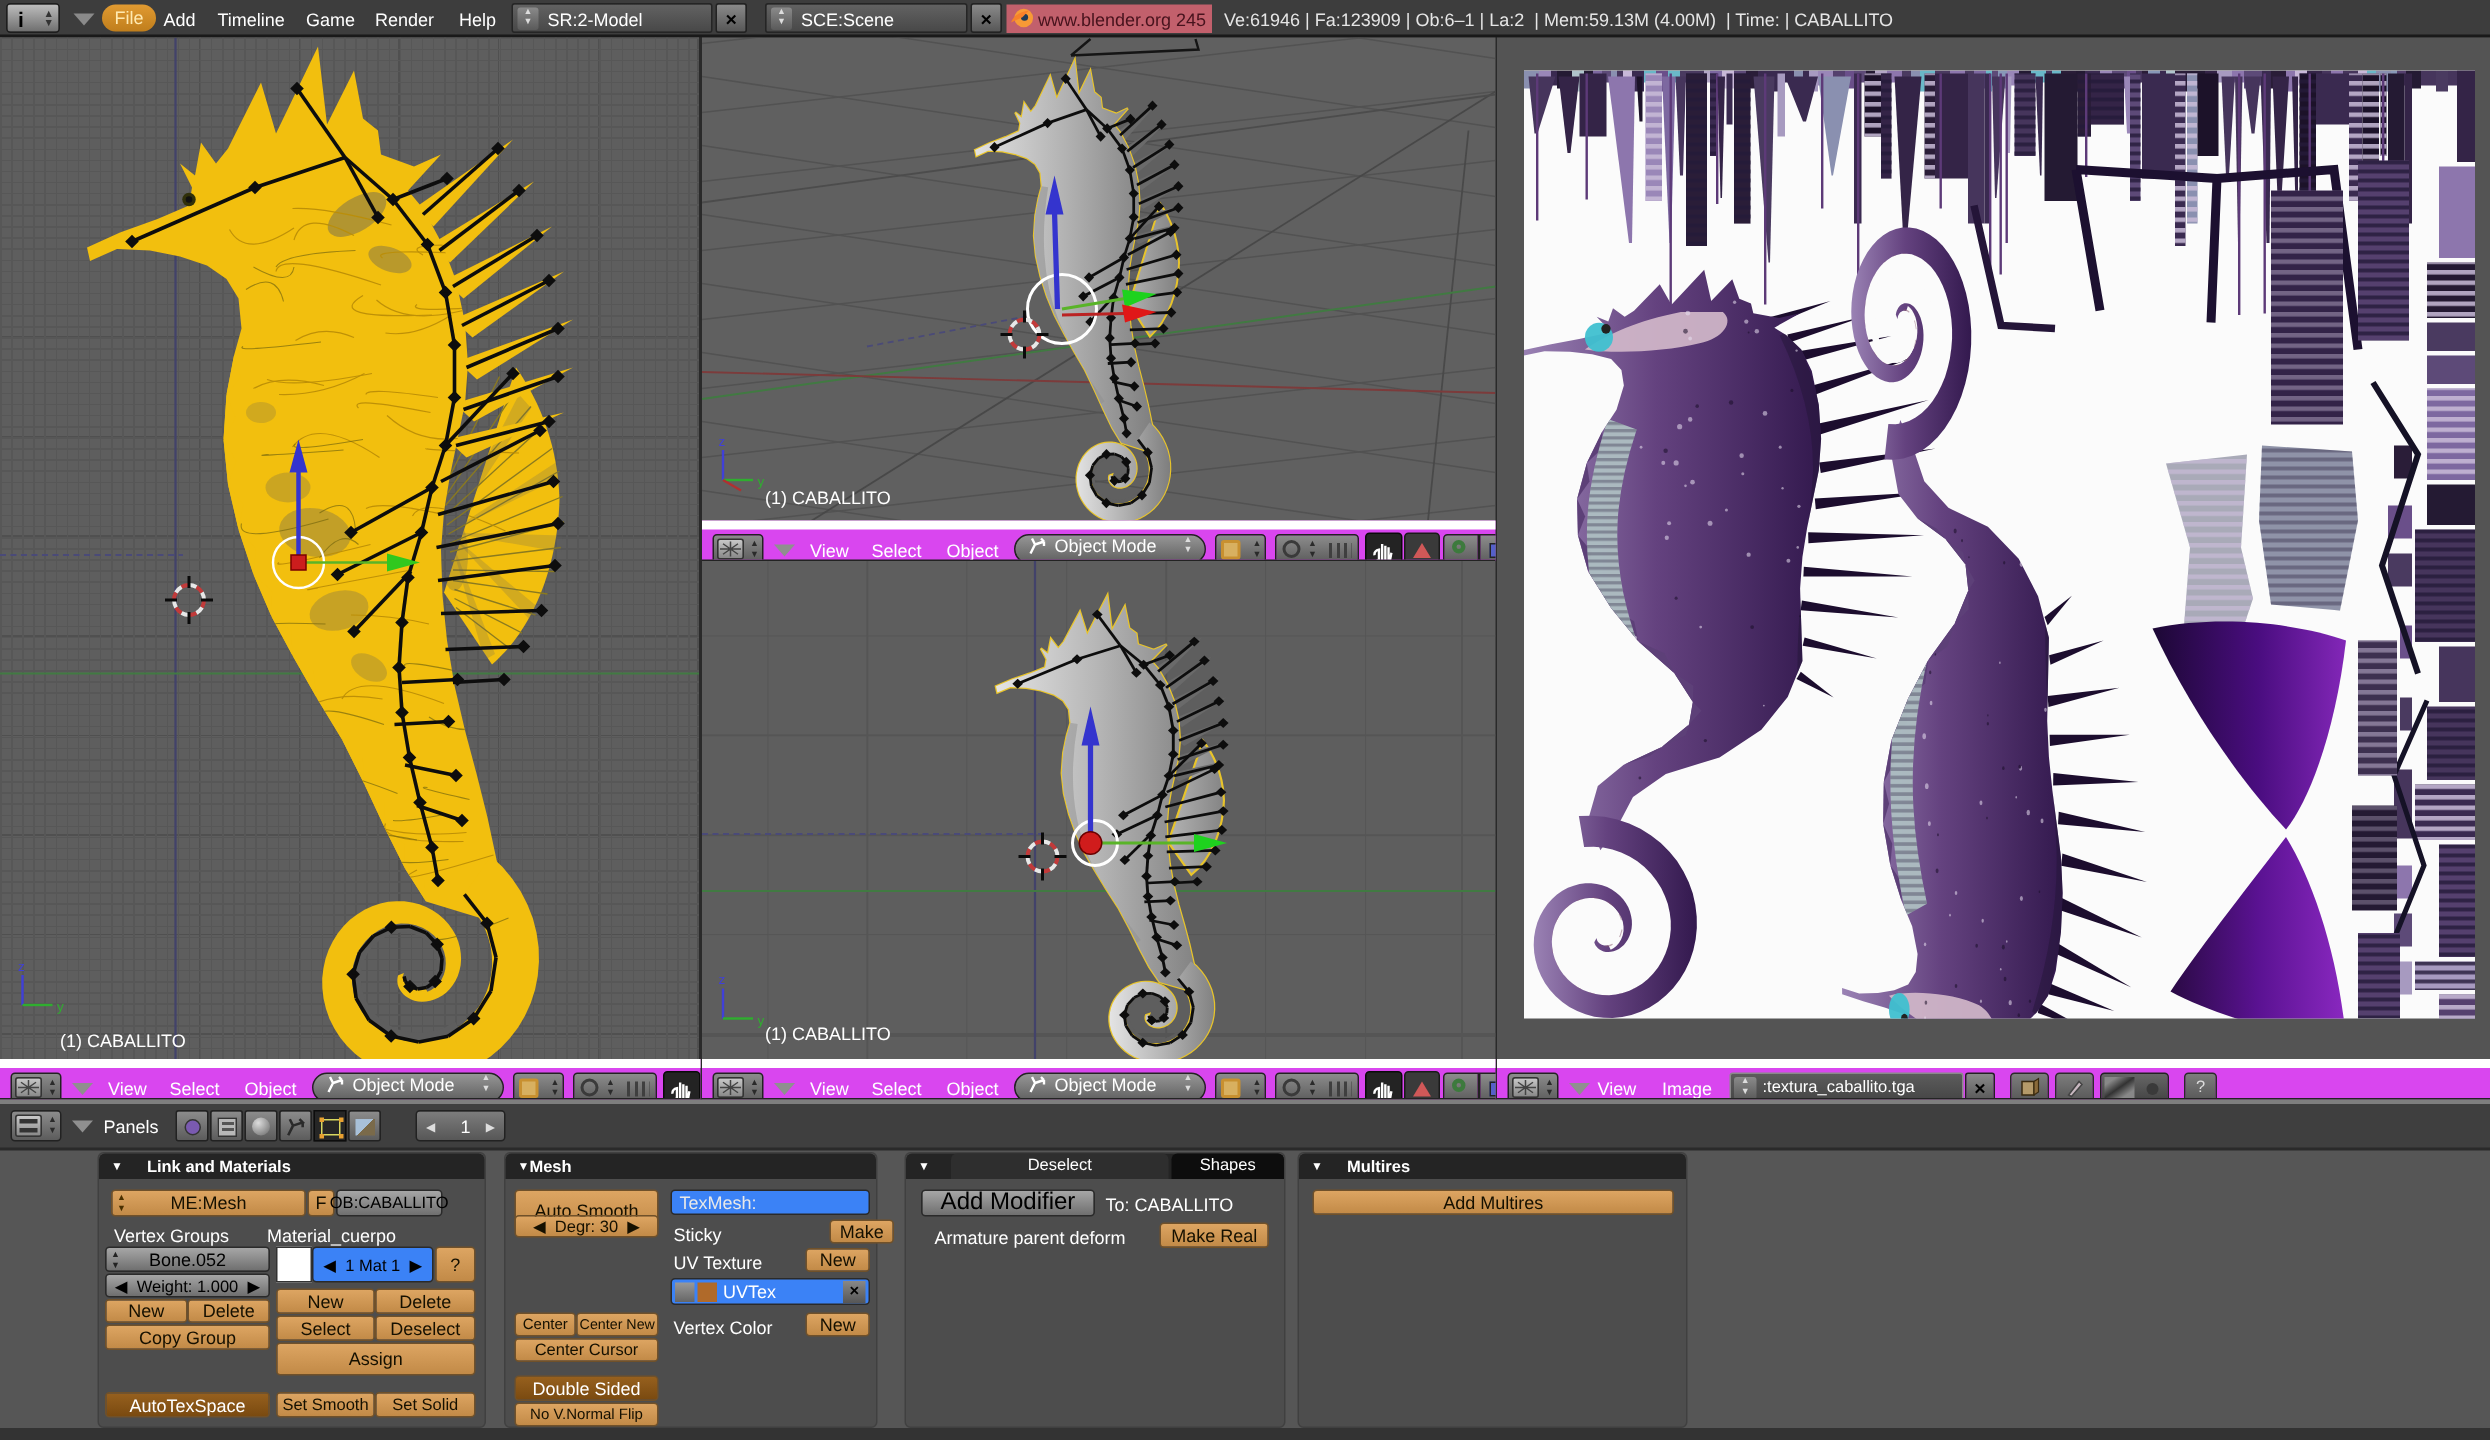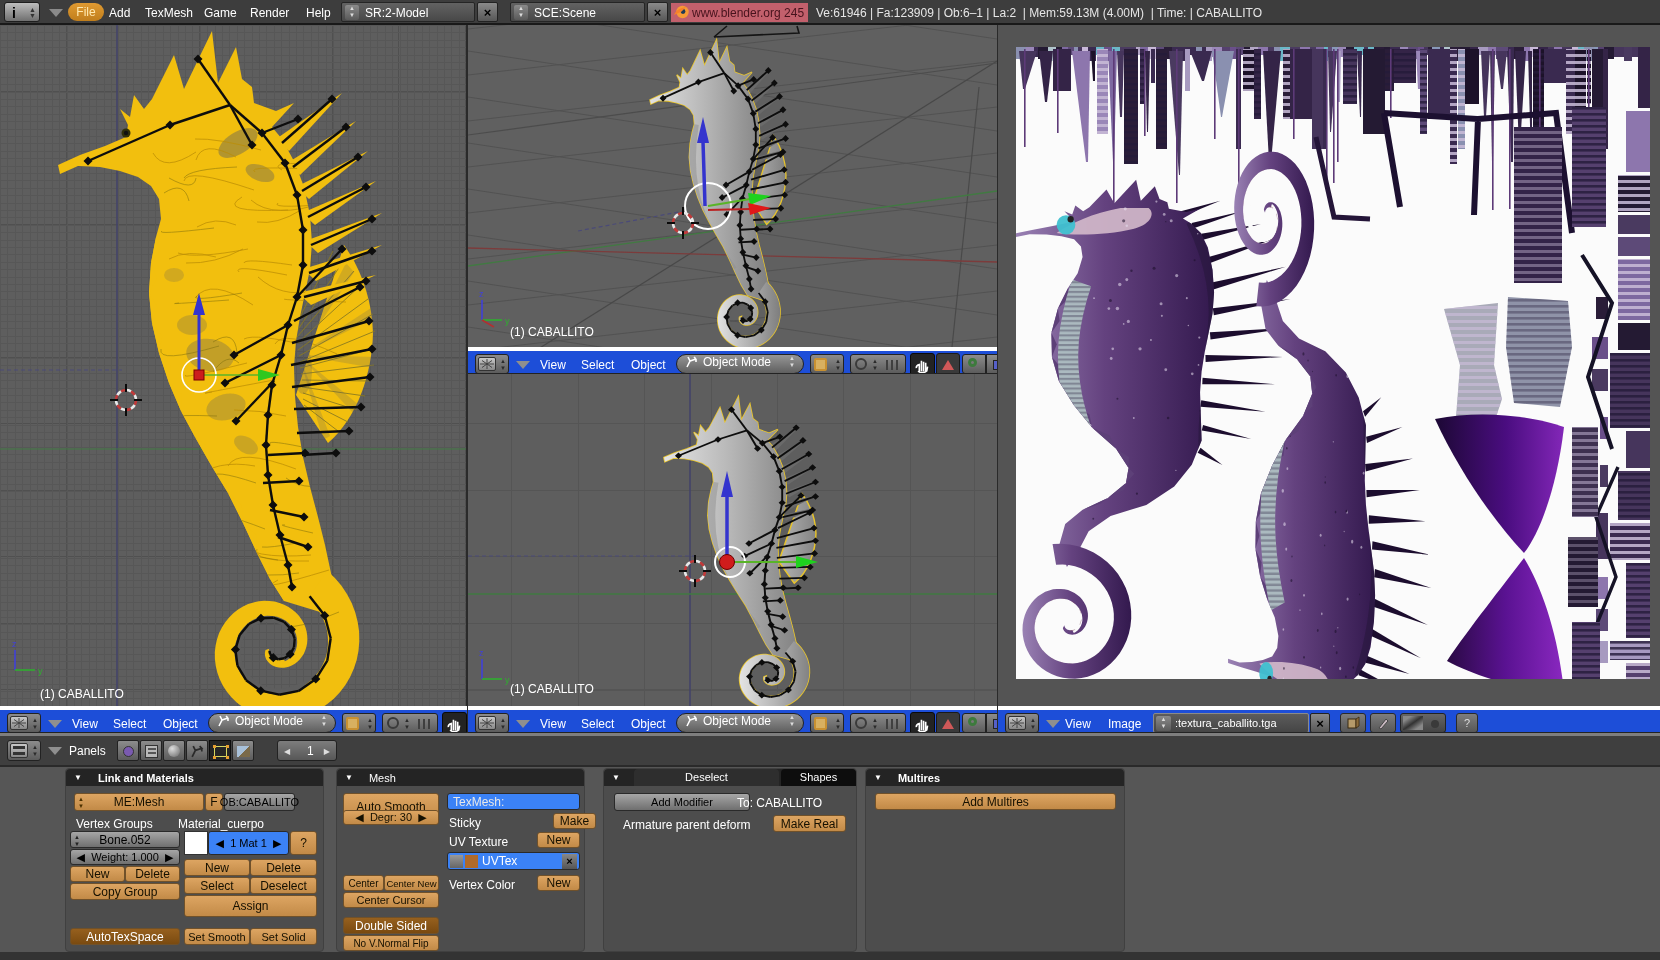--- a/index.html
+++ b/index.html
@@ -1,37 +1,37 @@
 <!DOCTYPE html>
 <html><head><meta charset="utf-8"><style>
 html,body{margin:0;padding:0;background:#2a2a2a;width:1660px;height:960px;overflow:hidden}
 *{box-sizing:border-box}
 body{font-family:"Liberation Sans",sans-serif;}
 .abs{position:absolute}
 .hdrtxt{color:#fff;font-size:12px}
-.vph{position:absolute;background:#1d4ed8;border-top:4px solid #ffffff;border-bottom:1px solid #232323;display:flex;align-items:center;overflow:hidden}
+.vph{position:absolute;background:#d946ef;border-top:6px solid #ffffff;border-bottom:1px solid #232323;display:flex;align-items:center;overflow:hidden}
 .ddown{height:20px;border-radius:10px;background:linear-gradient(#969696,#5f5f5f);border:1px solid #222;color:#fff;font-size:12px;display:flex;padding:0 8px;position:absolute;top:3px}
 .ibtn{height:20px;top:3px;background:linear-gradient(#7d7d7d,#575757);border:1px solid #2a2a2a;border-radius:3px;display:inline-flex;align-items:center;justify-content:center;position:absolute}
 .obtn{background:linear-gradient(#dda562,#c28a47);border:1px solid #70512a;border-radius:3px;color:#151000;font-size:12px;display:flex;align-items:center;justify-content:center;position:absolute;white-space:nowrap}
 .obtn.dark{background:linear-gradient(#96601e,#7a4a10);color:#fff}
 .gbtn{background:linear-gradient(#a6a6a6,#6f6f6f);border:1px solid #2a2a2a;border-radius:3px;color:#000;font-size:12px;display:flex;align-items:center;justify-content:center;position:absolute;white-space:nowrap}
 .dfield{background:#3b82f6;border:1px solid #2a2a2a;border-radius:3px;color:#000;font-size:12px;display:flex;align-items:center;justify-content:center;position:absolute;white-space:nowrap}
 .panel{position:absolute;background:#4d4d4d;border:1px solid #404040;border-radius:4px}
 .phdr{position:absolute;left:0;top:0;right:0;height:17px;background:#242424;border-radius:4px 4px 0 0;color:#fff;font-size:11px;display:flex;align-items:center}
 .lbl{position:absolute;color:#fff;font-size:12px;white-space:nowrap}
 </style></head><body>
 <div class="abs" style="left:0;top:0;width:1660px;height:25px;background:#3d3d3d;border-bottom:2px solid #191919">
     <div class="abs" style="left:4px;top:2px;width:36px;height:20px;background:linear-gradient(#bdbdbd,#6f6f6f);border:1px solid #1e1e1e;border-radius:3px">
       <div class="abs" style="left:7px;top:2px;color:#000;font-weight:bold;font-size:14px">i</div>
       <div class="abs" style="right:3px;top:4px;color:#333;font-size:7px;line-height:6px">▲<br>▼</div>
     </div>
     <div class="abs" style="left:49px;top:9px;width:0;height:0;border-left:7px solid transparent;border-right:7px solid transparent;border-top:8px solid #8a8a8a"></div>
     <div class="abs" style="left:68px;top:3px;width:36px;height:18px;background:linear-gradient(#e09a31,#c07e1c);border-radius:9px;color:#ffe9b0;font-size:12px;text-align:center;line-height:18px">File</div>
     <div class="abs hdrtxt" style="left:109px;top:6px">Add</div>
-    <div class="abs hdrtxt" style="left:145px;top:6px">TexMesh</div>
+    <div class="abs hdrtxt" style="left:145px;top:6px">Timeline</div>
     <div class="abs hdrtxt" style="left:204px;top:6px">Game</div>
     <div class="abs hdrtxt" style="left:250px;top:6px">Render</div>
     <div class="abs hdrtxt" style="left:306px;top:6px">Help</div>
     <div class="abs" style="left:341px;top:2px;width:134px;height:20px;background:linear-gradient(#626262,#484848);border:1px solid #252525;border-radius:2px">
       <div class="abs" style="left:3px;top:2px;width:14px;height:15px;background:linear-gradient(#8a8a8a,#5a5a5a);border-radius:2px;color:#ddd;font-size:6px;text-align:center;line-height:7px">▲<br>▼</div>
       <div class="abs" style="left:23px;top:3px;color:#fff;font-size:12px">SR:2-Model</div>
     </div>
     <div class="abs" style="left:477px;top:2px;width:21px;height:20px;background:linear-gradient(#8a8a8a,#575757);border:1px solid #222;border-radius:2px;color:#000;font-weight:bold;font-size:13px;text-align:center;line-height:19px">×</div>
     <div class="abs" style="left:510px;top:2px;width:135px;height:20px;background:linear-gradient(#626262,#484848);border:1px solid #252525;border-radius:2px">
       <div class="abs" style="left:3px;top:2px;width:14px;height:15px;background:linear-gradient(#8a8a8a,#5a5a5a);border-radius:2px;color:#ddd;font-size:6px;text-align:center;line-height:7px">▲<br>▼</div>
@@ -1435,21 +1435,21 @@
     <div class="obtn" style="left:184px;top:90px;width:67px;height:17px;font-size:12px">Delete</div>
     <div class="obtn" style="left:118px;top:108px;width:66px;height:17px;font-size:12px">Select</div>
     <div class="obtn" style="left:184px;top:108px;width:67px;height:17px;font-size:12px">Deselect</div>
     <div class="obtn" style="left:118px;top:126px;width:133px;height:22px;font-size:12px">Assign</div>
     <div class="obtn" style="left:118px;top:159px;width:66px;height:17px;font-size:11px">Set Smooth</div>
     <div class="obtn" style="left:184px;top:159px;width:67px;height:17px;font-size:11px">Set Solid</div>
   </div>
 <div class="panel" style="left:336px;top:768px;width:249px;height:184px">
     <div class="phdr">
       <span style="margin-left:8px;font-size:8px">▼</span>
-      <span style="margin-left:16px;font-weight:normal">Mesh</span>
+      <span style="font-weight:bold">Mesh</span>
     </div>
     <div class="obtn" style="left:6px;top:24px;width:96px;height:28px;font-size:12px">Auto Smooth</div>
     <div class="obtn" style="left:6px;top:41px;width:96px;height:15px;font-size:11px">◀&nbsp;&nbsp;Degr: 30&nbsp;&nbsp;▶</div>
     <div class="dfield" style="left:110px;top:24px;width:133px;height:17px;color:#e8e8e8;justify-content:flex-start;padding-left:5px">TexMesh:</div>
     <div class="lbl" style="left:112px;top:47px">Sticky</div>
     <div class="obtn" style="left:216px;top:44px;width:43px;height:16px;font-size:12px">Make</div>
     <div class="lbl" style="left:112px;top:66px">UV Texture</div>
     <div class="obtn" style="left:200px;top:63px;width:43px;height:16px;font-size:12px">New</div>
     <div class="abs dfield" style="left:110px;top:83px;width:133px;height:18px">
       <span style="position:absolute;left:2px;top:2px;width:13px;height:13px;background:linear-gradient(#999,#666)"></span>
@@ -1464,21 +1464,21 @@
     <div class="obtn" style="left:6px;top:123px;width:96px;height:16px;font-size:11px">Center Cursor</div>
     <div class="obtn dark" style="left:6px;top:148px;width:96px;height:17px;font-size:12px">Double Sided</div>
     <div class="obtn" style="left:6px;top:166px;width:96px;height:16px;font-size:10px">No V.Normal Flip</div>
   </div>
 <div class="panel" style="left:603px;top:768px;width:254px;height:184px">
     <div class="phdr">
       <span style="margin-left:8px;font-size:8px">▼</span>
     </div>
     <div class="abs" style="left:30px;top:0;width:145px;height:17px;background:#2e2e2e;border-radius:4px 4px 0 0;color:#fff;font-size:11px;text-align:center;line-height:17px">Deselect</div>
     <div class="abs" style="left:177px;top:0;width:75px;height:17px;background:#0d0d0d;border-radius:4px 4px 0 0;color:#fff;font-size:11px;text-align:center;line-height:17px">Shapes</div>
-    <div class="gbtn" style="left:10px;top:24px;width:136px;height:18px;font-size:11px">Add Modifier</div>
+    <div class="gbtn" style="left:10px;top:24px;width:116px;height:18px;font-size:16px">Add Modifier</div>
     <div class="lbl" style="left:133px;top:27px">To: CABALLITO</div>
     <div class="lbl" style="left:19px;top:49px">Armature parent deform</div>
     <div class="obtn" style="left:169px;top:46px;width:73px;height:17px;font-size:12px">Make Real</div>
   </div>
 <div class="panel" style="left:865px;top:768px;width:260px;height:184px">
     <div class="phdr">
       <span style="margin-left:8px;font-size:8px">▼</span>
       <span style="margin-left:16px;font-weight:bold">Multires</span>
     </div>
     <div class="obtn" style="left:9px;top:24px;width:241px;height:17px;font-size:12px">Add Multires</div>

